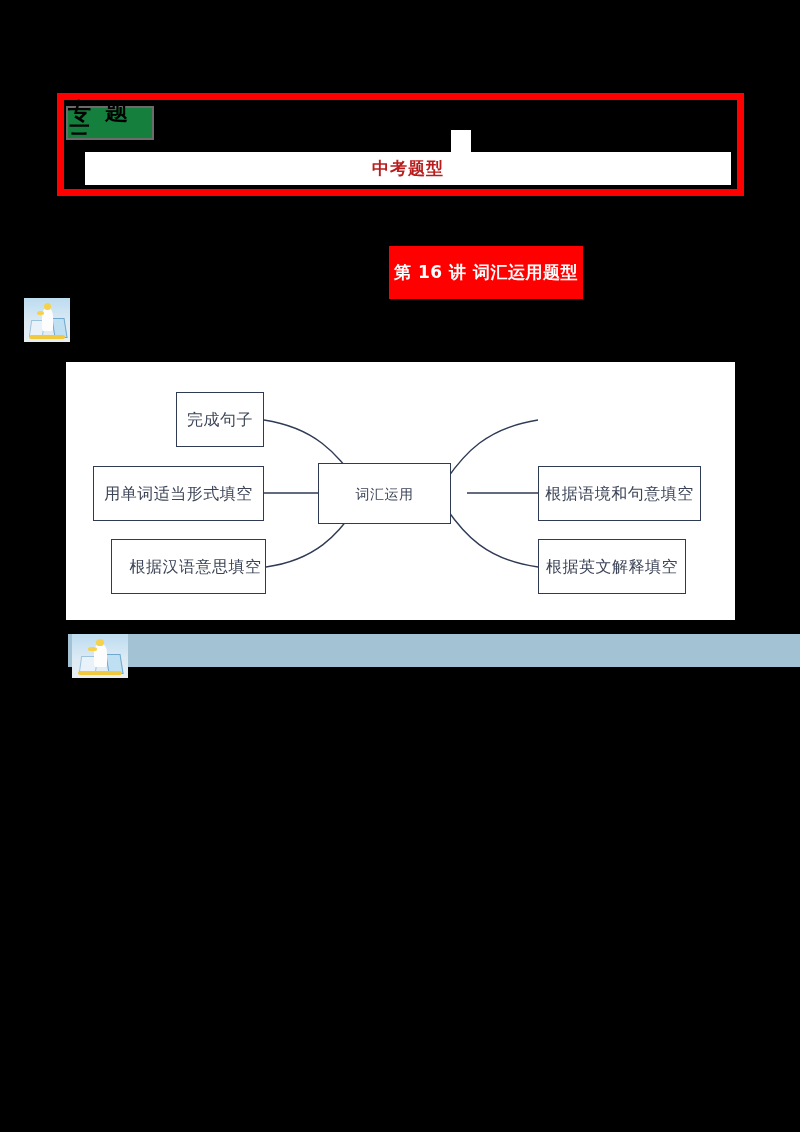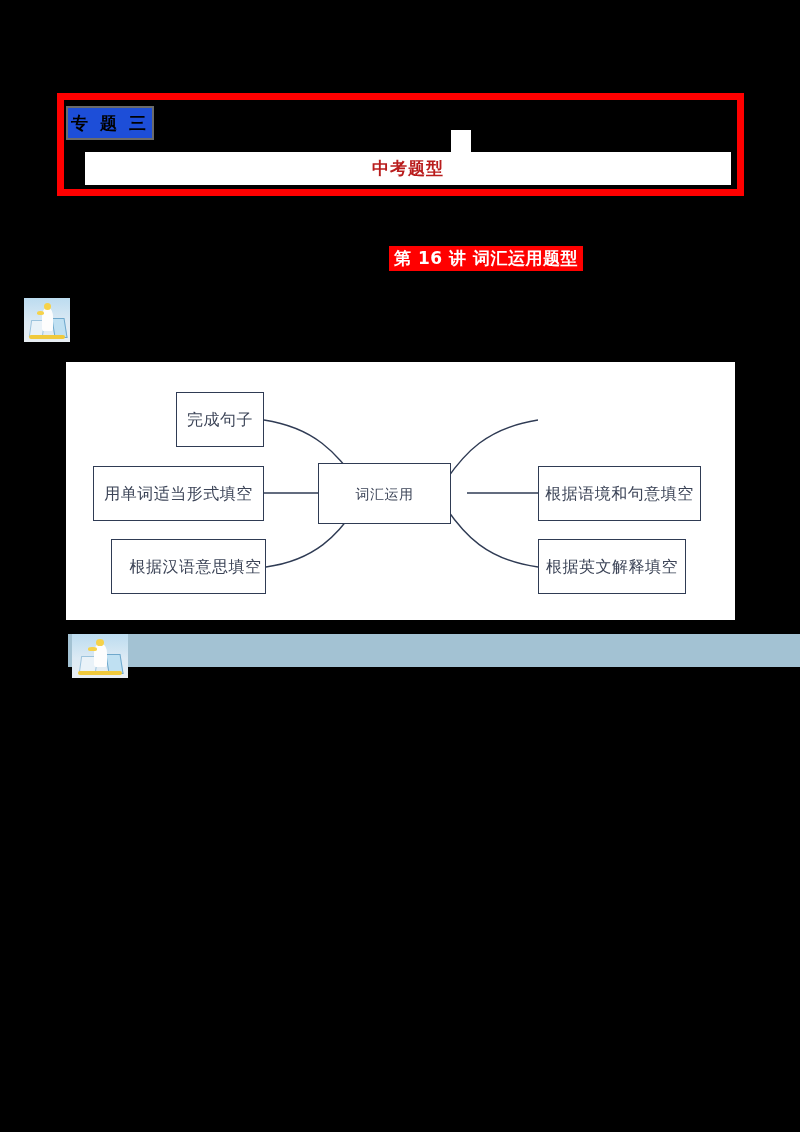--- a/index.html
+++ b/index.html
@@ -26,24 +26,24 @@
     border: 7px solid #ff0000;
     background: #000000;
   }
   .header-badge {
     position: absolute;
     left: 66px;
     top: 106px;
     width: 88px;
     height: 34px;
     box-sizing: border-box;
-    background: #1d4ed8;
+    background: #15803d;
     border: 2px solid #6b6b6b;
     color: #000000;
-    font-size: 17px;
+    font-size: 23px;
     font-weight: bold;
     letter-spacing: 3px;
     display: flex;
     align-items: center;
     justify-content: center;
     line-height: 1;
   }
   .header-notch {
     position: absolute;
     left: 451px;
@@ -70,21 +70,21 @@
     letter-spacing: 1px;
     line-height: 1;
   }
 
   
   .lecture-title {
     position: absolute;
     left: 389px;
     top: 246px;
     height: 25px;
-    padding: 0 5px;
+    padding: 14px 5px;
     background: #ff0000;
     color: #ffffff;
     font-size: 17px;
     font-weight: bold;
     display: flex;
     align-items: center;
     line-height: 1;
     letter-spacing: 0.5px;
     white-space: nowrap;
   }

